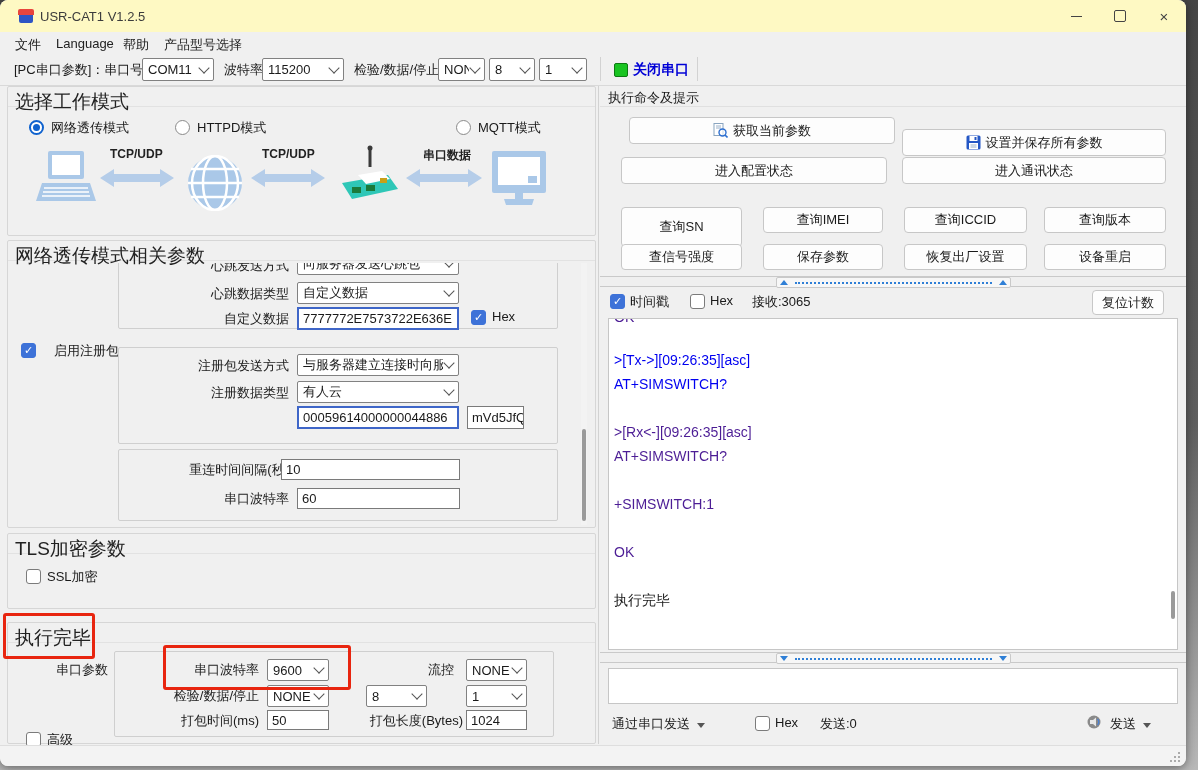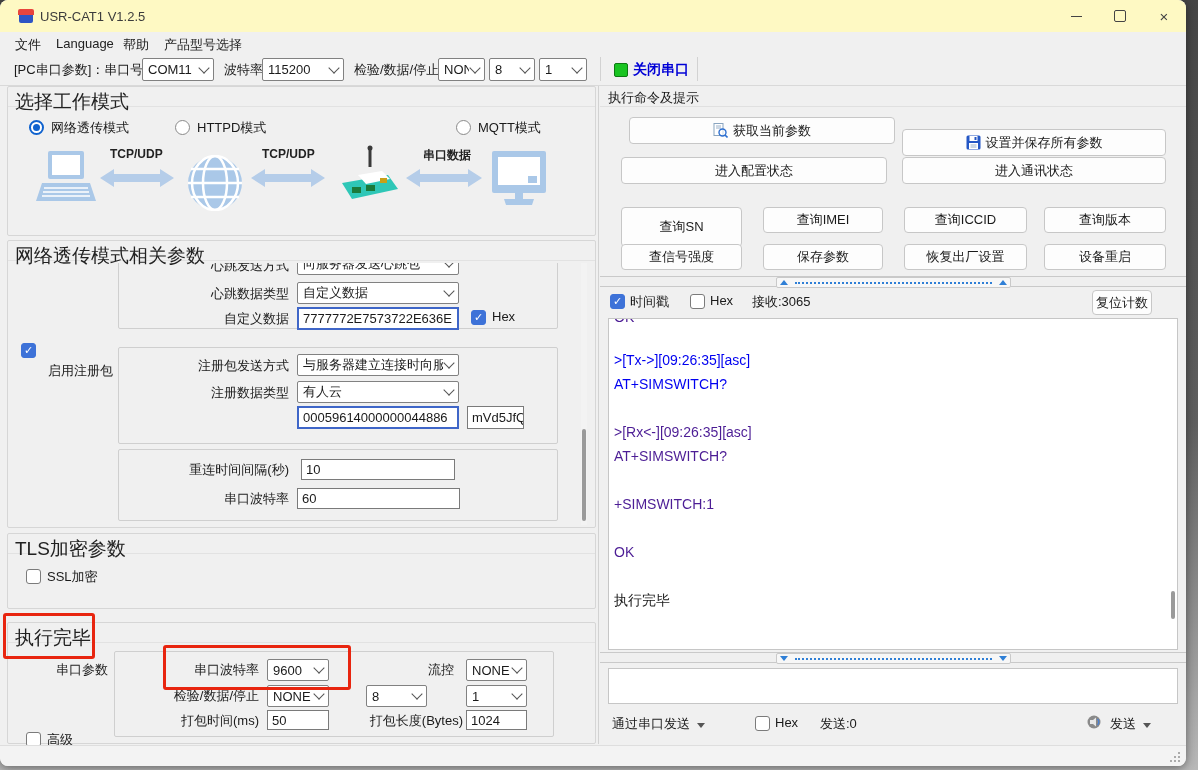--- a/index.html
+++ b/index.html
@@ -227,39 +227,39 @@
       <div class="rlabel" style="left:60px;top:47px;width:220px;">自定义数据</div>
       <div class="inp focused" style="left:288px;top:44px;width:162px;height:23px;">7777772E7573722E636E</div>
       <div class="cb checked" style="left:462px;top:47px;">
           <span>✓</span>
         </div>
       <div class="lbl" style="left:483px;top:46px;">Hex</div>
 
       <div class="cb checked" style="left:12px;top:80px;">
           <span>✓</span>
         </div>
-      <div class="lbl" style="left:39px;top:79px;margin-top:20px;">启用注册包</div>
+      <div class="lbl" style="left:45px;top:79px;">启用注册包</div>
 
       <div class="groupbox" style="left:109px;top:84px;width:440px;height:97px;"></div>
       <div class="rlabel" style="left:60px;top:94px;width:220px;">注册包发送方式</div>
       <div class="sel-box" style="left:288px;top:91px;width:162px;height:22px;">
           <span class="val">与服务器建立连接时向服务</span>
           <span class="chev"></span>
         </div>
       <div class="rlabel" style="left:60px;top:121px;width:220px;">注册数据类型</div>
       <div class="sel-box" style="left:288px;top:118px;width:162px;height:22px;">
           <span class="val">有人云</span>
           <span class="chev"></span>
         </div>
       <div class="inp focused" style="left:288px;top:143px;width:162px;height:23px;">00059614000000044886</div>
       <div class="inp" style="left:458px;top:143px;width:57px;height:23px;">mVd5JfQ</div>
 
       <div class="groupbox" style="left:109px;top:186px;width:440px;height:72px;"></div>
       <div class="rlabel" style="left:60px;top:198px;width:220px;">重连时间间隔(秒)</div>
-      <div class="inp" style="left:292px;top:196px;width:154px;height:21px;">10</div>
+      <div class="inp" style="left:272px;top:196px;width:179px;height:21px;">10</div>
       <div class="rlabel" style="left:60px;top:227px;width:220px;">串口波特率</div>
       <div class="inp" style="left:288px;top:225px;width:163px;height:21px;">60</div>
 
       <div class="vtrack" style="left:572px;top:0;width:6px;height:262px;"></div>
       <div class="vthumb" style="left:573px;top:166px;width:4px;height:92px;"></div>
     </div>
   </div>
 
   <div class="section" style="left:7px;top:533px;width:589px;height:76px;">
     <div class="sec-header">
@@ -375,21 +375,21 @@
     </div>
   </div>
 
   <div class="cb checked" style="left:610px;top:294px;">
       <span>✓</span>
     </div>
   <div class="lbl" style="left:630px;top:293px;">时间戳</div>
   <div class="cb" style="left:690px;top:294px;"></div>
   <div class="lbl" style="left:710px;top:293px;">Hex</div>
   <div class="lbl" style="left:752px;top:293px;">接收:3065</div>
-  <div class="btn" style="left:1092px;top:290px;width:60px;height:25px;">
+  <div class="btn" style="left:1092px;top:290px;width:72px;height:25px;">
       <span>复位计数</span>
     </div>
 
   <div class="logbox">
     <div class="logline c-green" style="top:-10px;">OK</div>
     <div class="logline c-blue" style="top:33px;">&gt;[Tx-&gt;][09:26:35][asc]</div>
     <div class="logline c-blue" style="top:57px;">AT+SIMSWITCH?</div>
     <div class="logline c-green" style="top:105px;">&gt;[Rx&lt;-][09:26:35][asc]</div>
     <div class="logline c-green" style="top:129px;">AT+SIMSWITCH?</div>
     <div class="logline c-green" style="top:177px;">+SIMSWITCH:1</div>

